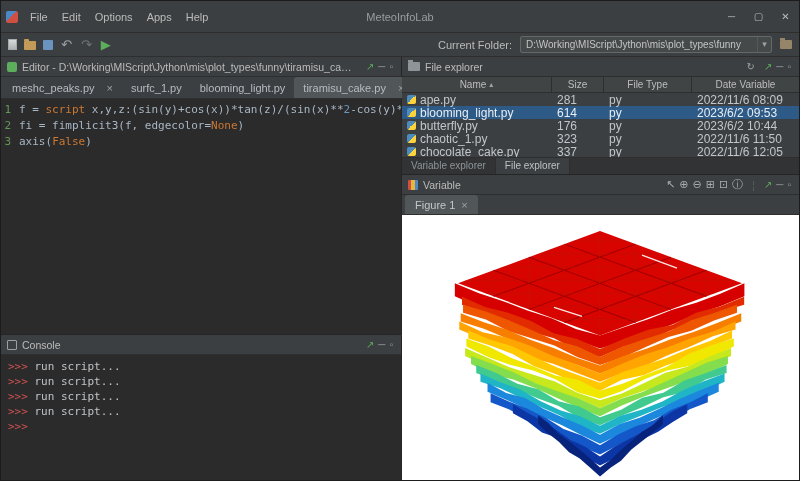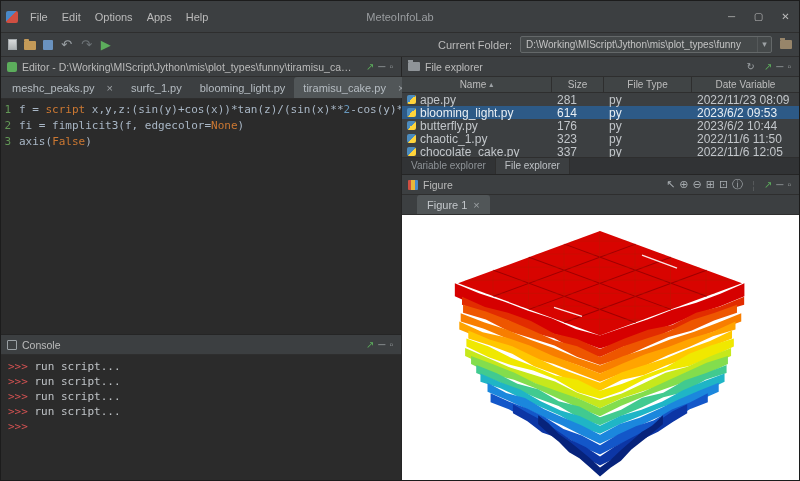--- a/index.html
+++ b/index.html
@@ -78,21 +78,21 @@
   .td.col0{display:flex;align-items:center;gap:4px}
   .pyicon{width:9px;height:9px;border-radius:2px;background:linear-gradient(135deg,#4b8bbe 0 50%,#ffd43b 50% 100%);flex:none}
   .vtabs{height:17px;display:flex;background:#313335;border-top:1px solid #2e2e2e;flex:none}
   .vtab{padding:0 9px;font-size:10px;line-height:16px;color:#8f9498;border-right:1px solid #2e2e2e;cursor:default}
   .vtab.active{background:#3c3f41;color:#bdc1c5}
 
   
   .figures{flex:1}
   .ficon{color:#a7acb0;font-size:11px;padding:0 2px;cursor:default}
   .fsep{color:#5a5e60;padding:0 2px}
-  .ftabs{height:20px;display:flex;align-items:flex-end;background:#3c3f41;border-bottom:1px solid #2e2e2e;flex:none;padding-left:15px}
+  .ftabs{height:20px;display:flex;align-items:flex-end;background:#3c3f41;border-bottom:1px solid #2e2e2e;flex:none;padding-left:3px}
   .figtab{height:19px;display:flex;align-items:center;gap:6px;padding:0 10px;background:#515658;border-radius:3px 3px 0 0;color:#c3c7cb;font-size:11px;cursor:default}
   .plot{flex:1;background:#ffffff;min-height:0}
   .plot svg{display:block;width:100%;height:100%}
 
   
   .statusbar{height:15px;display:flex;align-items:center;justify-content:flex-end;gap:6px;padding:0 8px;border-top:1px solid #2e2e2e;background:#3c3f41;flex:none}
   .memtrack{width:64px;height:5px;background:#2b2b2b;border:1px solid #555;position:relative}
   .memfill{position:absolute;left:0;top:0;bottom:0;background:#4a88c7}
   .memtext{font-size:9.5px;color:#9da2a5}
 </style>
@@ -218,21 +218,21 @@
             <div class="th col3">Date Variable</div>
           </div>
         <div class="ftbody">
             <div class="frow">
               <div class="td col0">
                 <span class="pyicon"></span>
                 <span>ape.py</span>
               </div>
               <div class="td col1">281</div>
               <div class="td col2">py</div>
-              <div class="td col3">2022/11/23 08:09</div>
+              <div class="td col3">2022/11/6 08:09</div>
             </div>
             <div class="frow sel">
               <div class="td col0">
                 <span class="pyicon"></span>
                 <span>blooming_light.py</span>
               </div>
               <div class="td col1">614</div>
               <div class="td col2">py</div>
               <div class="td col3">2023/6/2 09:53</div>
             </div>
@@ -266,21 +266,21 @@
           </div>
         <div class="vtabs">
             <div class="vtab">Variable explorer</div>
             <div class="vtab active">File explorer</div>
           </div>
       </section>
 
       <section class="panel figures">
         <div class="phead">
           <span class="phicon ic-figures"></span>
-          <span class="ptitle">Figure</span>
+          <span class="ptitle">Variable</span>
           <span class="pspace"></span>
           <span style="display:flex;align-items:center">
               <span class="ficon">↖</span>
               <span class="ficon">⊕</span>
               <span class="ficon">⊖</span>
               <span class="ficon">⊞</span>
               <span class="ficon">⊡</span>
               <span class="ficon">ⓘ</span>
             </span>
           <span class="fsep">¦</span>

